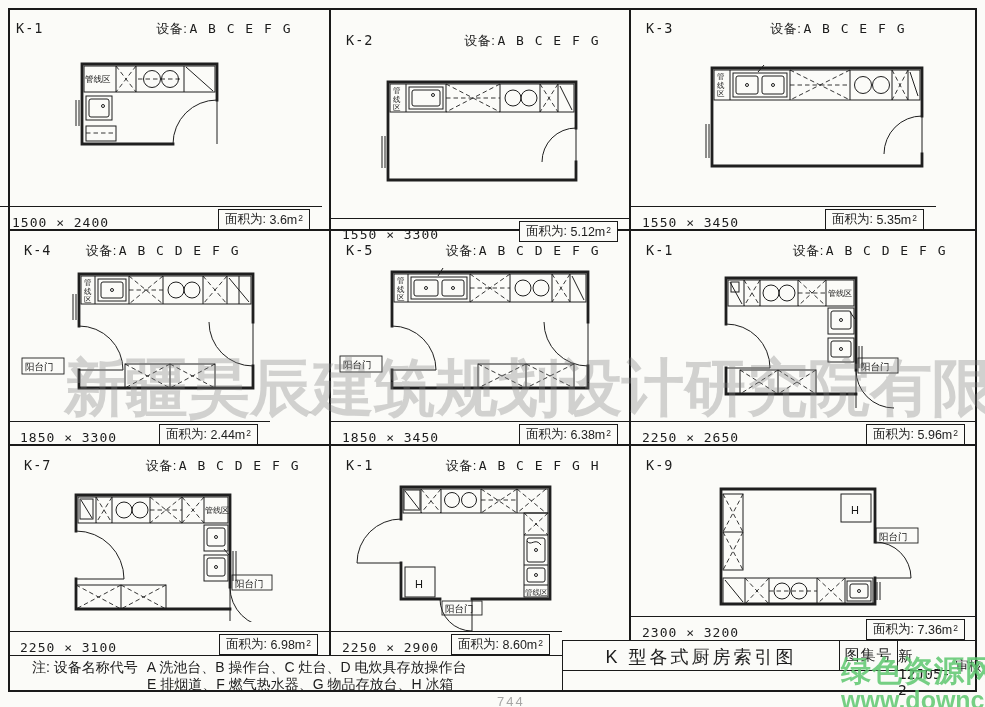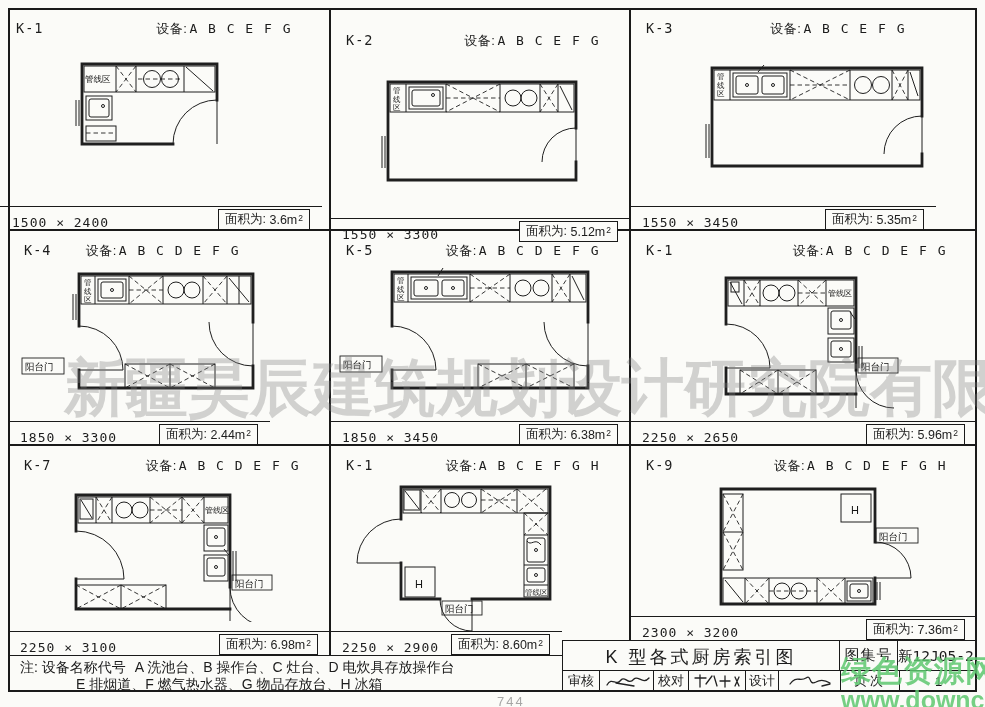--- a/index.html
+++ b/index.html
@@ -21,26 +21,26 @@
   
   .plan{position:absolute}
   .plan path,.plan line,.plan circle,.plan rect{fill:none;stroke:#1f1f1f}
   .wl{stroke-width:2.8;stroke-linecap:square}
   .tn{stroke-width:1}
   .dsh{stroke-width:.9;stroke-dasharray:4.5 3}
   .lbx{fill:#fbfbf8;stroke-width:.9}
   .plan text{fill:#141414;stroke:none;font-family:"Liberation Sans",sans-serif}
   
   .notes{position:absolute;left:8px;top:655px;width:554px;height:36px;border-top:1.6px solid #1a1a1a;
-         padding:3px 0 0 12px;box-sizing:border-box;font-size:14px;line-height:16.5px}
+         padding:3px 0 0 24px;box-sizing:border-box;font-size:14px;line-height:16.5px}
   .note-l1{display:flex;gap:9px;white-space:nowrap}
-  .note-l2{margin-left:56px;white-space:nowrap}
+  .note-l2{margin-left:115px;white-space:nowrap}
   
   .tblock{position:absolute;left:562px;top:640px;width:415px;height:51px;border-left:1.8px solid #1a1a1a;
-          border-top:1.8px solid #1a1a1a;box-sizing:border-box;display:flex;flex-direction:column}
+          border-top:1.8px solid #1a1a1a;box-sizing:border-box;display:flex;flex-direction:row}
   .tb-r1{display:flex;height:29px;border-bottom:1.5px solid #1a1a1a}
   .tb-r2{display:flex;flex:1}
   .tb-title{width:276px;text-align:center;font-size:18px;letter-spacing:3px;padding-top:4px;box-sizing:border-box}
   .tb-al{width:58px;border-left:1.5px solid #1a1a1a;text-align:center;font-size:15px;letter-spacing:1px;padding-top:5px;box-sizing:border-box}
   .tb-an{flex:1;border-left:1.5px solid #1a1a1a;text-align:left;font-size:14.5px;font-family:"DejaVu Sans Mono",monospace;padding-top:6px;box-sizing:border-box}
   .tb-c{border-left:1.2px solid #1a1a1a;display:flex;align-items:center;justify-content:center;
         font-size:13px;box-sizing:border-box;overflow:hidden}
   .tb-c:first-child{border-left:none}
   .sig svg{display:block}
   .sig path{fill:none;stroke:#222;stroke-width:1.3;stroke-linecap:round}
@@ -358,21 +358,20 @@
     </svg>
     <div class="foot" style="right:68px">
       <span class="dim">2250 × 2900</span>
       <span class="area"><span>面积为:</span>&nbsp;<span>8.60m</span><sup>2</sup></span>
     </div>
   </section>
 
   <section class="cell" style="left:630px;top:445px;width:347px;height:195px">
     <div class="head">
       <span class="kid">K-9</span>
-      <span class="equip"><span>设备:</span><span class="letters">A B C D E F G H</span></span>
     </div>
     <svg class="plan" style="left:68px;top:37px" width="235" height="135" viewBox="0 0 235 135">
       <path class="wl" d="M23,122 V7 H177 V60 M177,96 V122 H23"></path>
       <path class="tn" d="M177,60 A36,36 0 0 1 213,96 M177,96 H213"></path>
       <rect class="tn" x="25" y="12" width="20" height="76"></rect>
         <line class="tn" x1="25" y1="50" x2="45" y2="50"></line>
       <path class="dsh" d="M25,12 L45,50 M45,12 L25,50 M25,50 L45,88 M45,50 L25,88"></path>
       <rect class="tn" x="143" y="12" width="30" height="28"></rect>
       <text x="153" y="32" font-size="11">H</text>
       <rect class="tn" x="25" y="96" width="150" height="26"></rect>

